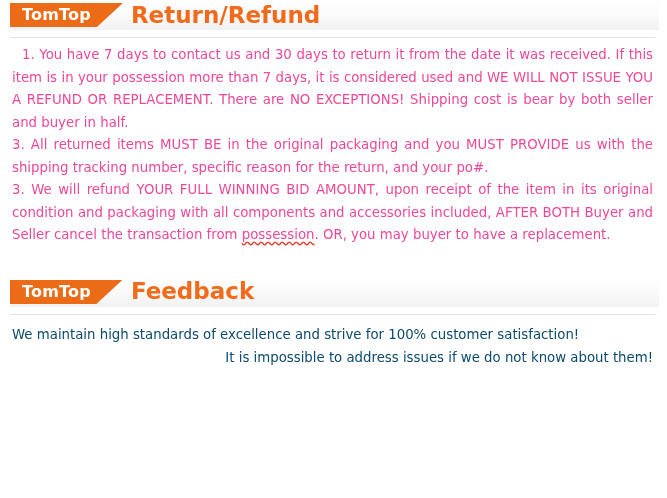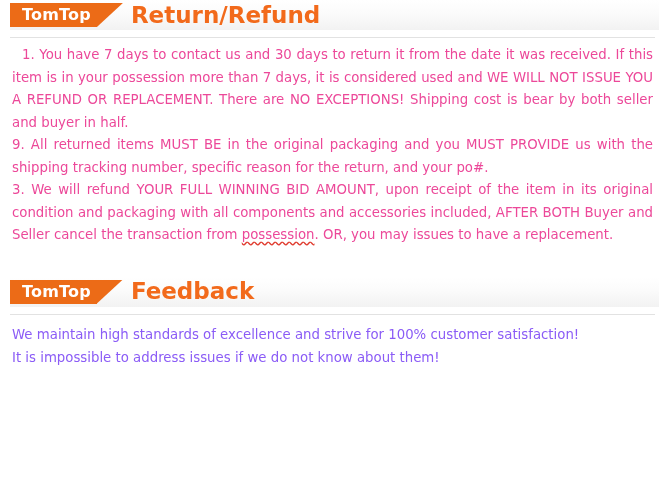--- a/index.html
+++ b/index.html
@@ -103,27 +103,27 @@
     text-underline-offset: 2px;
   }
 
   .feedback-block {
     padding: 8px 14px 0 12px;
   }
   .feedback-line {
     margin: 0;
     font-size: 13.3px;
     line-height: 23px;
-    color: #8b5cf6;
+    color: #0c4a6e;
     text-align: justify;
     text-justify: inter-word;
     font-family: "DejaVu Sans", sans-serif;
   }
   .feedback-line.last {
-    text-align: left;
+    text-align: right;
   }
 
   .spacer-refund { height: 30px; }
 </style>
 </head>
 <body>
 
 <div class="page">
 
   <div class="section-header">
@@ -133,24 +133,24 @@
     <div class="brand-badge-point"></div>
     <span class="section-title">Return/Refund</span>
   </div>
   <div class="header-rule"></div>
 
   <div class="body-block">
     <p class="para indent">
       <span>1. You have 7 days to contact us and 30 days to return it from the date it was received. If this item is in your possession more than 7 days, it is considered used and WE WILL NOT ISSUE YOU A REFUND OR REPLACEMENT. There are NO EXCEPTIONS! Shipping cost is bear by both seller and buyer in half.</span>
     </p>
     <p class="para">
-      <span>9. All returned items MUST BE in the original packaging and you MUST PROVIDE us with the shipping tracking number, specific reason for the return, and your po#.</span>
+      <span>3. All returned items MUST BE in the original packaging and you MUST PROVIDE us with the shipping tracking number, specific reason for the return, and your po#.</span>
     </p>
     <p class="para">
-      <span>3. We will refund YOUR FULL WINNING BID AMOUNT, upon receipt of the item in its original condition and packaging with all components and accessories included, AFTER BOTH Buyer and Seller cancel the transaction from </span><span class="misspelled">possession</span><span>. OR, you may issues to have a replacement.</span>
+      <span>3. We will refund YOUR FULL WINNING BID AMOUNT, upon receipt of the item in its original condition and packaging with all components and accessories included, AFTER BOTH Buyer and Seller cancel the transaction from </span><span class="misspelled">possession</span><span>. OR, you may buyer to have a replacement.</span>
     </p>
   </div>
 
   <div class="spacer-refund"></div>
 
   <div class="section-header">
     <div class="brand-badge">
       <span class="brand-badge-label">TomTop</span>
     </div>
     <div class="brand-badge-point"></div>

